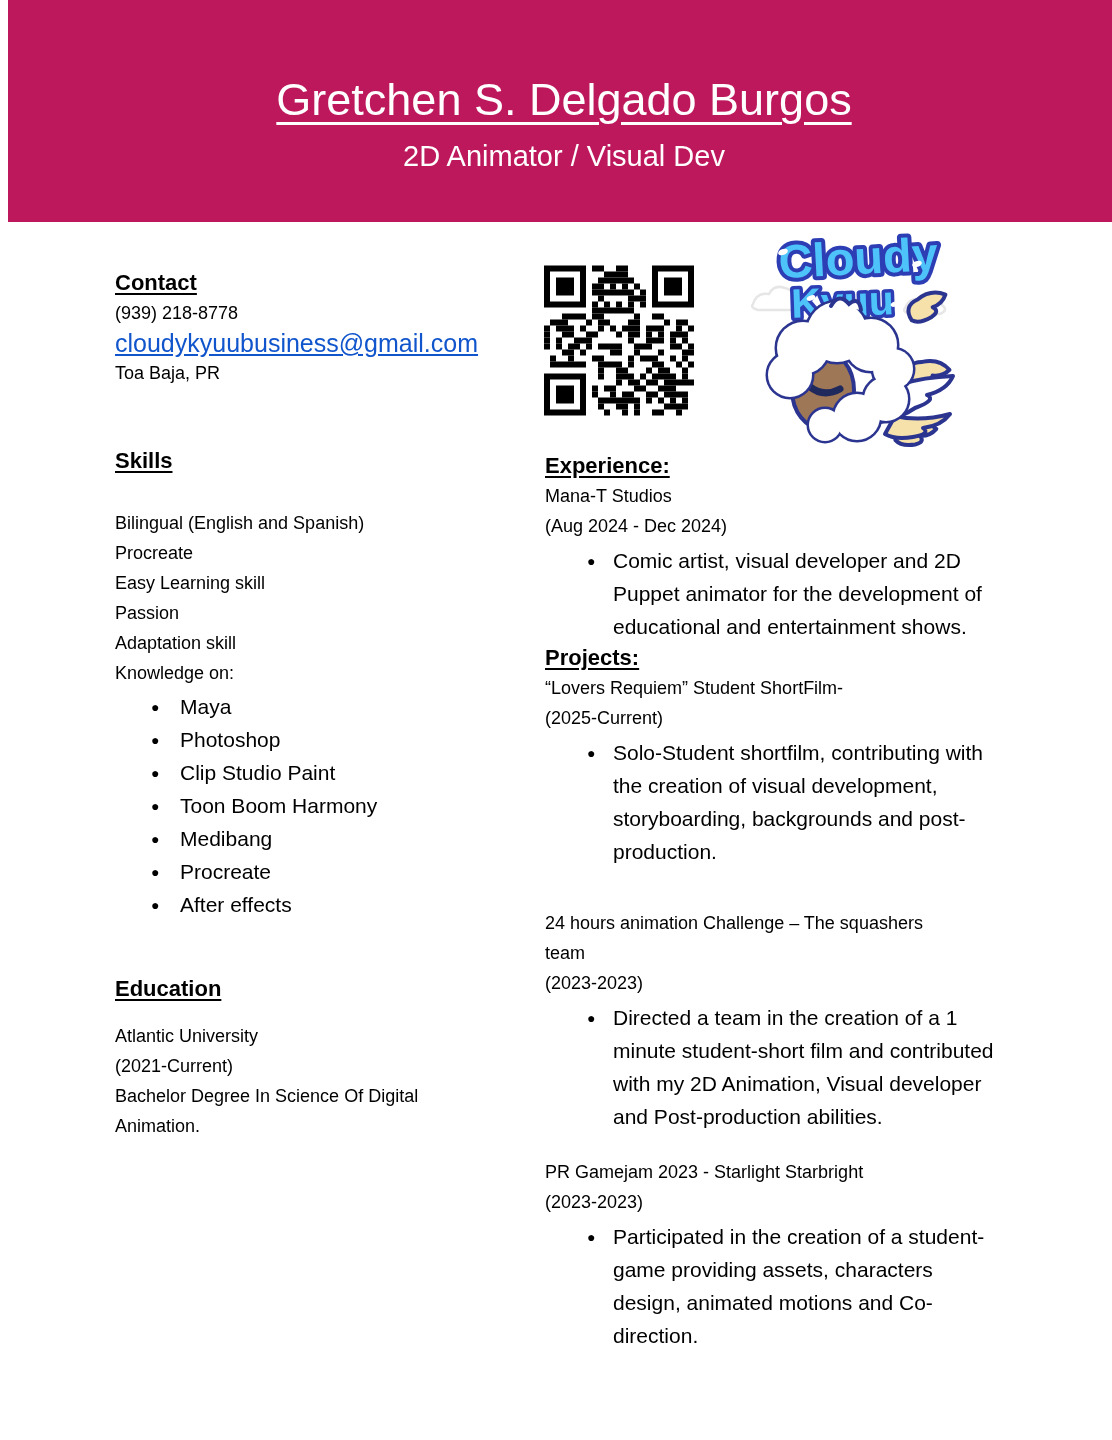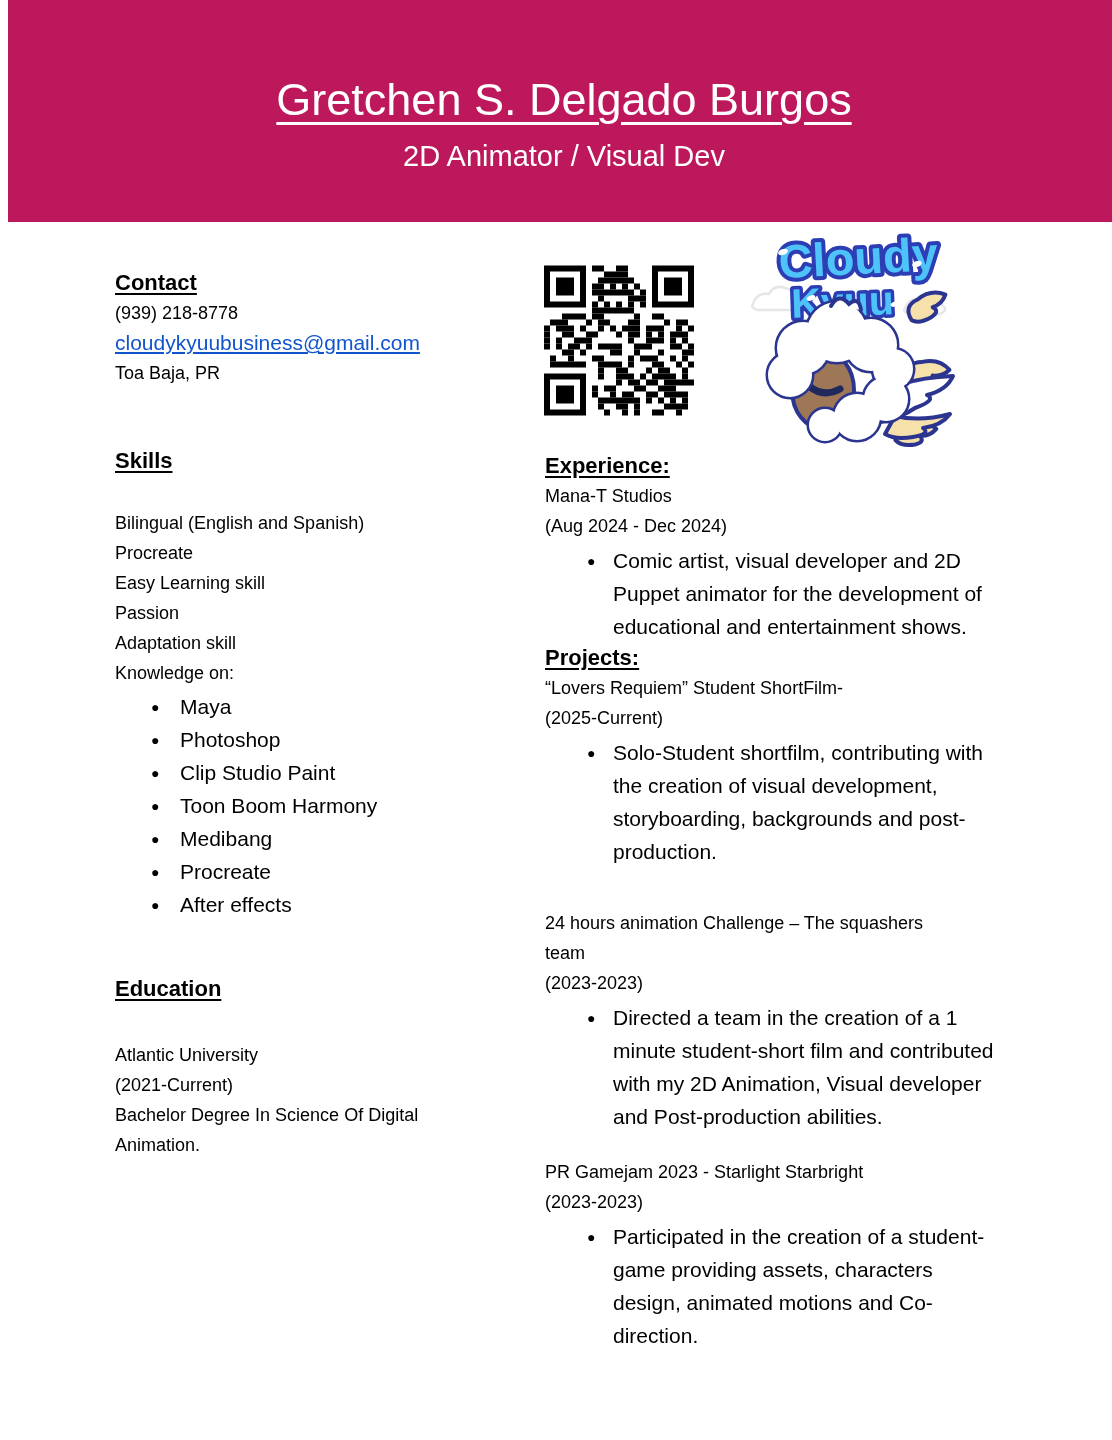--- a/index.html
+++ b/index.html
@@ -18,27 +18,27 @@
   }
   .band .subtitle{
     margin-top:13px;font-size:29px;line-height:34px;color:#fff;
   }
   
   .h2{
     font-size:22px;line-height:30px;font-weight:bold;margin:0;
     text-decoration:underline;text-underline-offset:3px;
   }
   .line{font-size:18px;line-height:30px;}
-  a.email{color:#1155CC;text-decoration:underline;display:block;font-size:21px;line-height:30px;}
+  a.email{color:#1155CC;text-decoration:underline;display:block;font-size:25px;line-height:30px;}
   
   .contact{position:absolute;left:115px;top:268px;width:340px;}
   .skills{position:absolute;left:115px;top:446px;width:340px;}
   .skills .skills-list{margin-top:32px;}
   .education{position:absolute;left:115px;top:974px;width:340px;}
-  .education .edu-body{margin-top:36px;}
+  .education .edu-body{margin-top:17px;}
   ul.blist{list-style:none;margin:2px 0 0 0;padding:0;}
   ul.blist li{
     position:relative;font-size:21px;line-height:33px;padding-left:65px;
   }
   ul.blist li::before{
     content:"●";position:absolute;left:36px;top:1px;font-size:14px;
   }
   
   .qr{position:absolute;left:544px;top:264px;width:150px;height:153px;}
   .logo{position:absolute;left:745px;top:226px;width:225px;height:230px;}

